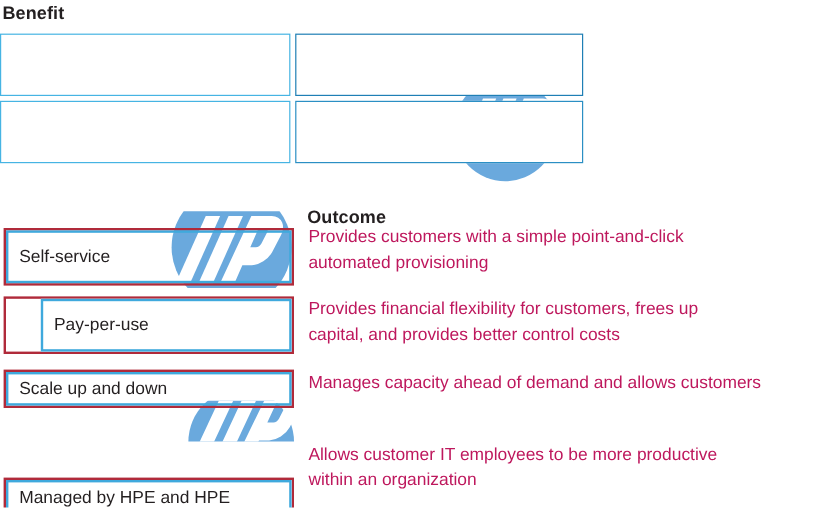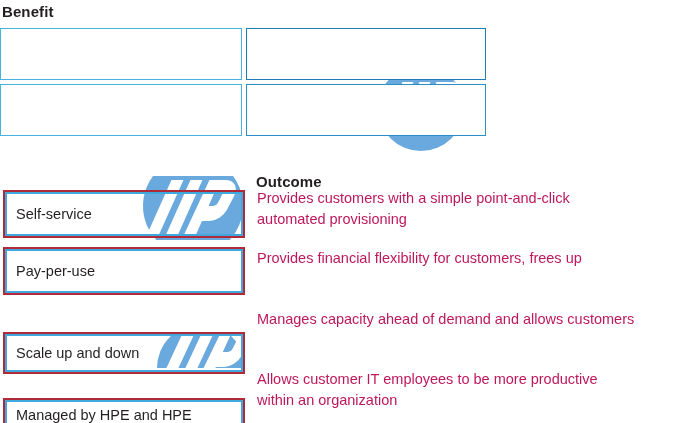--- a/index.html
+++ b/index.html
@@ -83,22 +83,22 @@
   }
   .benefit-box.transparent .benefit-inner { background: transparent; }
   .benefit-label {
     font-size: 14.5px;
     line-height: 18px;
     color: #231f20;
     font-family: "Liberation Sans", sans-serif;
   }
 
   #bb-0 { top: 190px; height: 48px; }
-  #bb-1 { top: 247px; height: 48px; }
-  #bb-2 { top: 308px; height: 42px; margin-top: 24px; }
+  #bb-1 { top: 247px; height: 48px; padding-left: 29px; }
+  #bb-2 { top: 308px; height: 32px; }
   #bb-3 { top: 366px; height: 52px; margin-top: 32px; }
 
   
   .outcome {
     position: absolute;
     left: 257px;
     width: 440px;
     font-size: 14.5px;
     line-height: 21px;
     color: #be185d;
@@ -205,20 +205,21 @@
     </div>
   </div>
 
   <div class="outcome" id="oc-0">
     <span>Provides customers with a simple point-and-click</span>
     <span>automated provisioning</span>
   </div>
 
   <div class="outcome" id="oc-1">
     <span>Provides financial flexibility for customers, frees up</span>
+    <span>capital, and provides better control costs</span>
   </div>
 
   <div class="outcome" id="oc-2">
     <span>Manages capacity ahead of demand and allows customers</span>
   </div>
 
   <div class="outcome" id="oc-3">
     <span>Allows customer IT employees to be more productive</span>
     <span>within an organization</span>
   </div>

